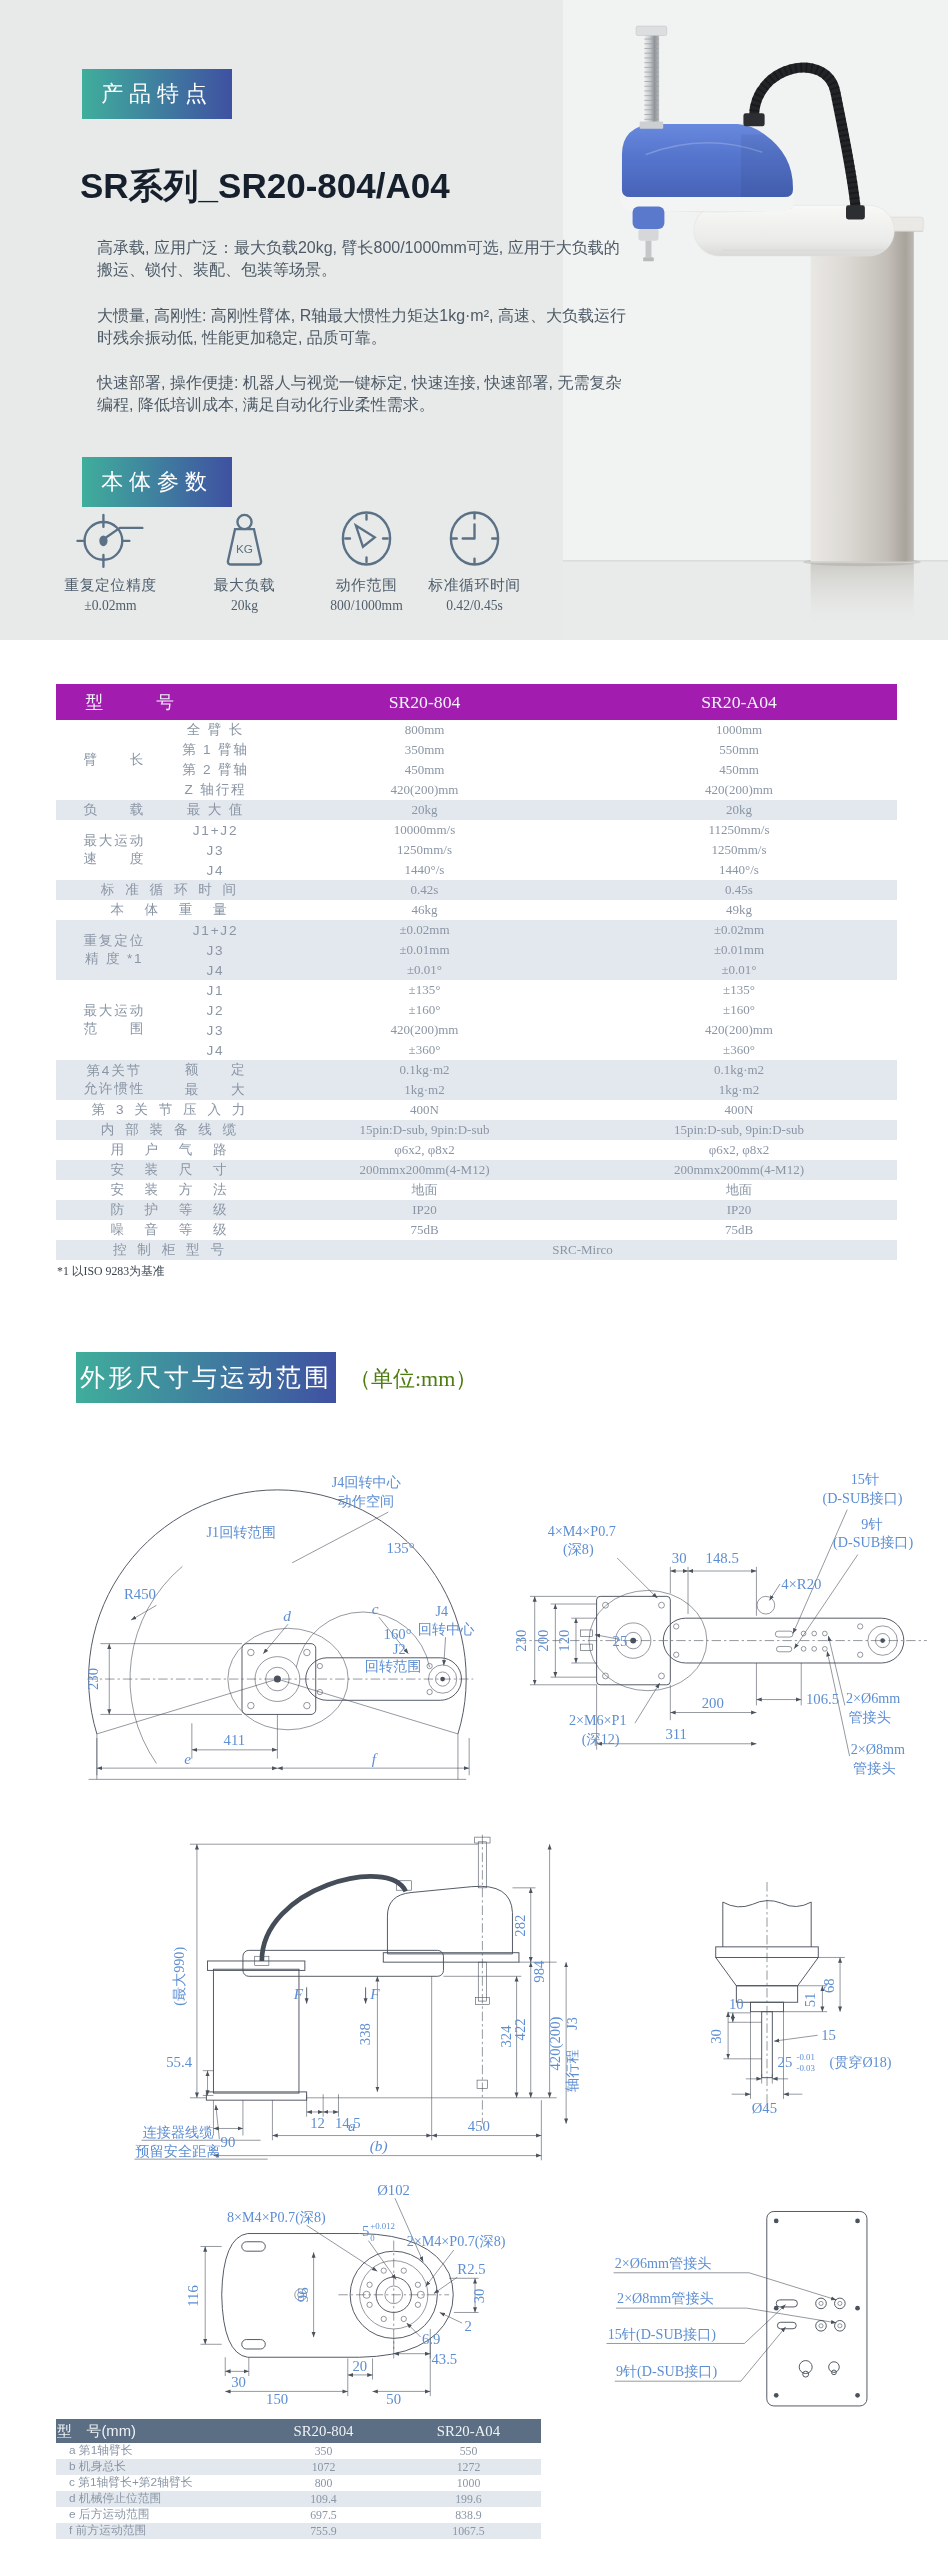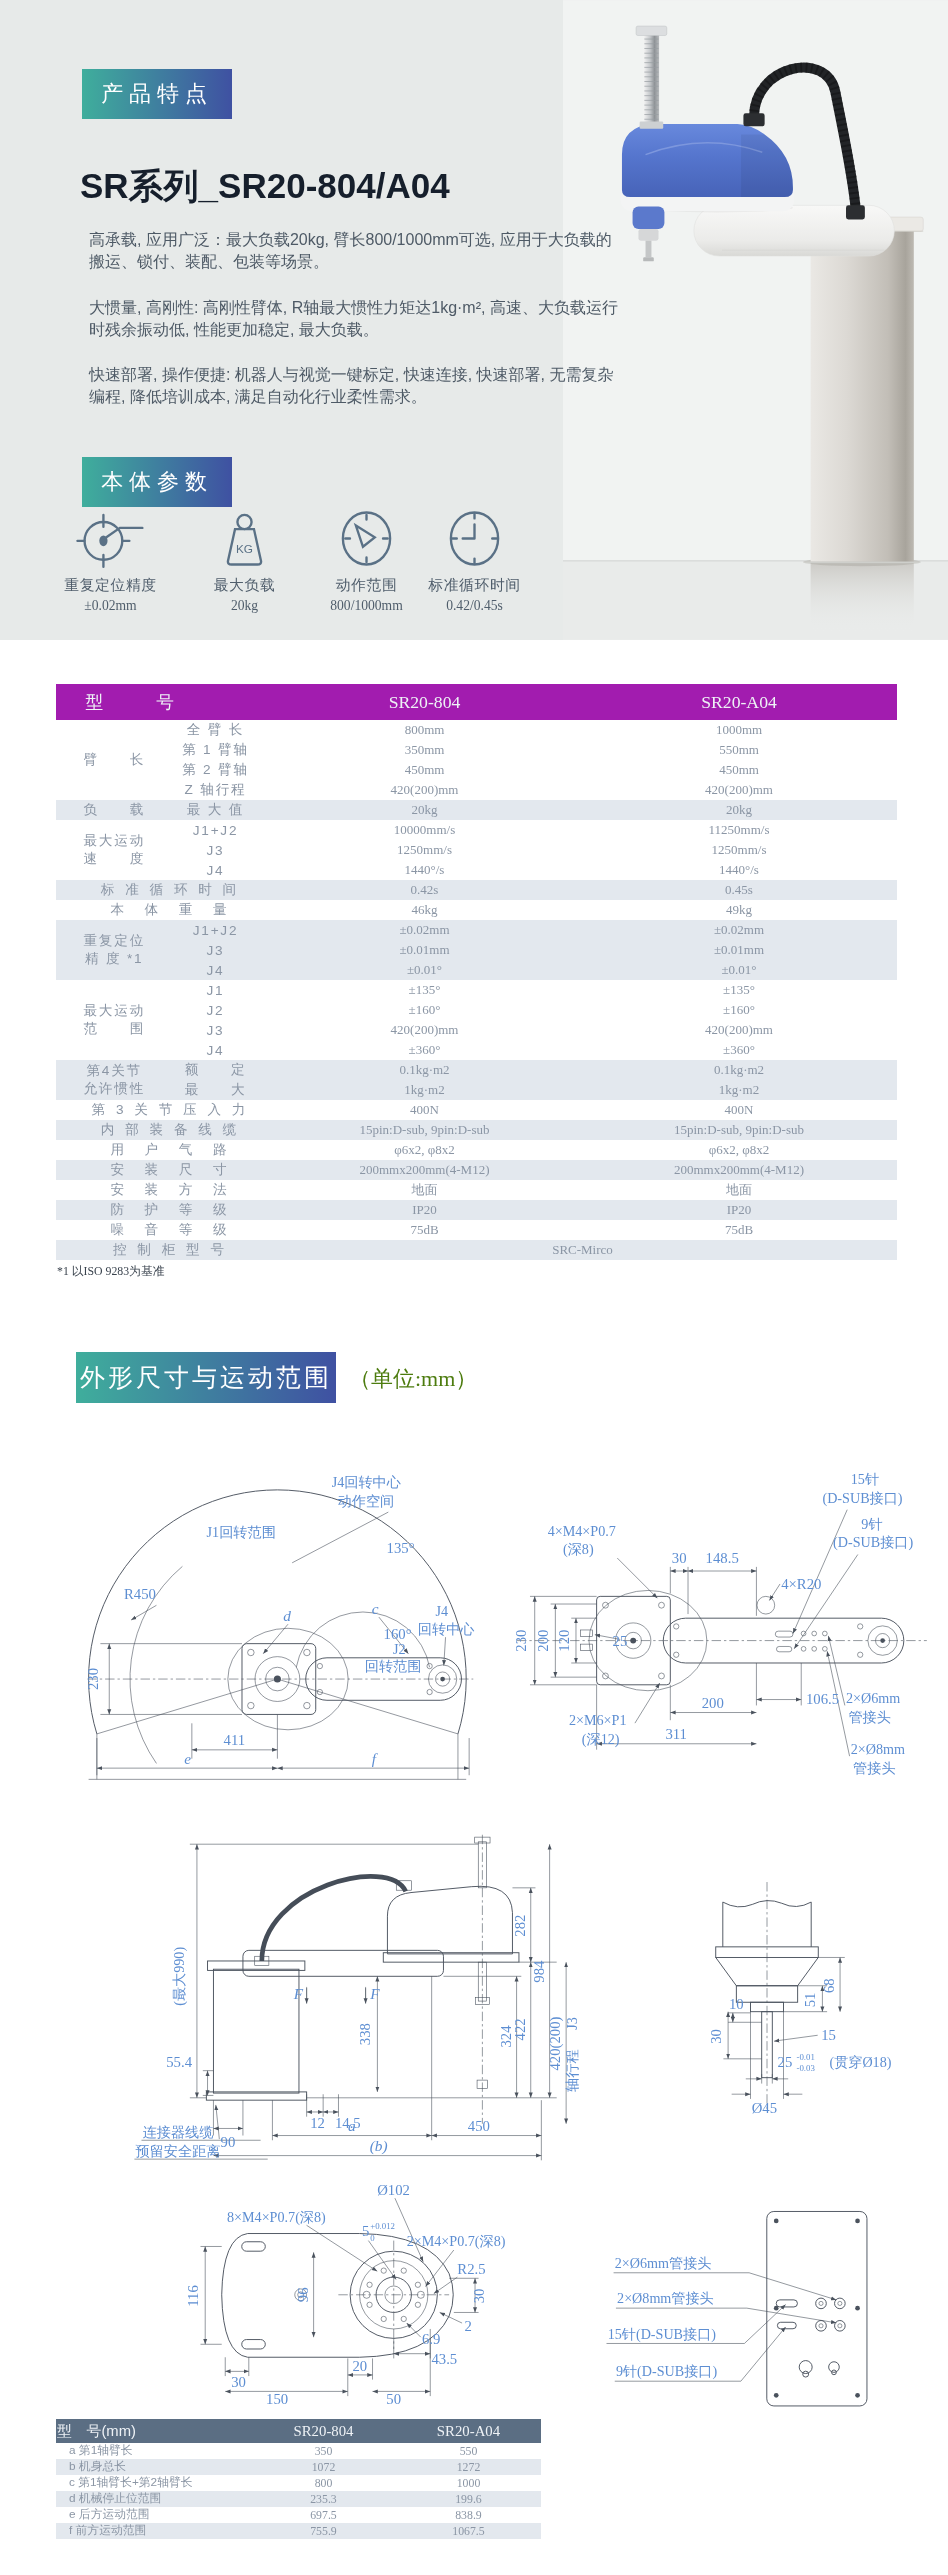--- a/index.html
+++ b/index.html
@@ -8,21 +8,21 @@
   .hero{position:absolute;left:0;top:0;width:949px;height:640px;background:#e7eae9;}
   .white{position:absolute;left:0;top:640px;width:949px;height:1936px;background:#ffffff;}
   .photo{position:absolute;left:563px;top:0;width:385px;height:640px;}
   .badge{position:absolute;display:flex;align-items:center;justify-content:center;
          background:linear-gradient(90deg,#3fae9c,#3f51a2);color:#ffffff;letter-spacing:5.9px;}
   #b1{left:82px;top:69px;width:150px;height:50px;font-size:22px;}
   #b2{left:82px;top:457px;width:150px;height:50px;font-size:22px;}
   #b3{left:76px;top:1352px;width:260px;height:51px;font-size:25px;letter-spacing:3px;}
   .title{position:absolute;left:80px;top:163px;margin:0;font-size:35px;font-weight:bold;
          color:#161f2c;letter-spacing:0px;}
-  .para{position:absolute;left:81px;width:537px;margin:8px;font-size:16px;line-height:22px;color:#4e5a66;}
+  .para{position:absolute;left:81px;width:537px;margin:16px;font-size:16px;line-height:22px;color:#4e5a66;}
   #p1{top:221px}#p2{top:289px}#p3{top:356px}
   .param{position:absolute;top:509px;width:165px;text-align:center;color:#5a7186;}
   .param svg{display:block;margin:0 auto;}
   #pm1{left:28px}#pm2{left:162px}#pm3{left:284px}#pm4{left:392px}
   .plabel{font-size:14.8px;margin-top:8.3px;color:#4f5d6b;letter-spacing:0.6px;}
   .pvalue{font-family:"Liberation Serif","DejaVu Serif",serif;font-size:13.6px;margin-top:3px;color:#4f5d6b;}
 
   table.spec{position:absolute;left:56px;top:684px;width:841px;border-collapse:collapse;table-layout:fixed;}
   .spec th{background:#a21caf;color:#eef2f6;font-weight:normal;height:34px;font-size:17.7px;
            font-family:"Liberation Serif","DejaVu Serif",serif;}
@@ -143,21 +143,21 @@
         <rect x="306" y="192" width="36" height="22" rx="4" fill="#2c2e31"></rect>
         <rect x="480" y="348" width="32" height="24" rx="4" fill="#2c2e31"></rect>
       </g>
     </svg>
 
     <div class="badge" id="b1">
       <span>产品特点</span>
     </div>
     <h1 class="title">SR系列_SR20-804/A04</h1>
     <p class="para" id="p1">高承载, 应用广泛：最大负载20kg, 臂长800/1000mm可选, 应用于大负载的搬运、锁付、装配、包装等场景。</p>
-    <p class="para" id="p2">大惯量, 高刚性: 高刚性臂体, R轴最大惯性力矩达1kg·m², 高速、大负载运行时残余振动低, 性能更加稳定, 最大负载。</p>
+    <p class="para" id="p2">大惯量, 高刚性: 高刚性臂体, R轴最大惯性力矩达1kg·m², 高速、大负载运行时残余振动低, 性能更加稳定, 品质可靠。</p>
     <p class="para" id="p3">快速部署, 操作便捷: 机器人与视觉一键标定, 快速连接, 快速部署, 无需复杂编程, 降低培训成本, 满足自动化行业柔性需求。</p>
 
     <div class="badge" id="b2">
       <span>本体参数</span>
     </div>
 
     <div class="param" id="pm1">
       <svg width="71" height="59" viewBox="0 0 120 100">
         <circle class="ic" cx="48" cy="54" r="32"></circle>
         <path class="ic" d="M48,10 V30 M48,78 V98 M4,54 H16 M80,54 H92"></path>
@@ -738,21 +738,21 @@
           <td>1072</td>
           <td>1272</td>
         </tr>
         <tr>
           <td class="lab">c 第1轴臂长+第2轴臂长</td>
           <td>800</td>
           <td>1000</td>
         </tr>
         <tr class="shade">
           <td class="lab">d 机械停止位范围</td>
-          <td>235.3</td>
+          <td>109.4</td>
           <td>199.6</td>
         </tr>
         <tr>
           <td class="lab">e 后方运动范围</td>
           <td>697.5</td>
           <td>838.9</td>
         </tr>
         <tr class="shade">
           <td class="lab">f 前方运动范围</td>
           <td>755.9</td>

